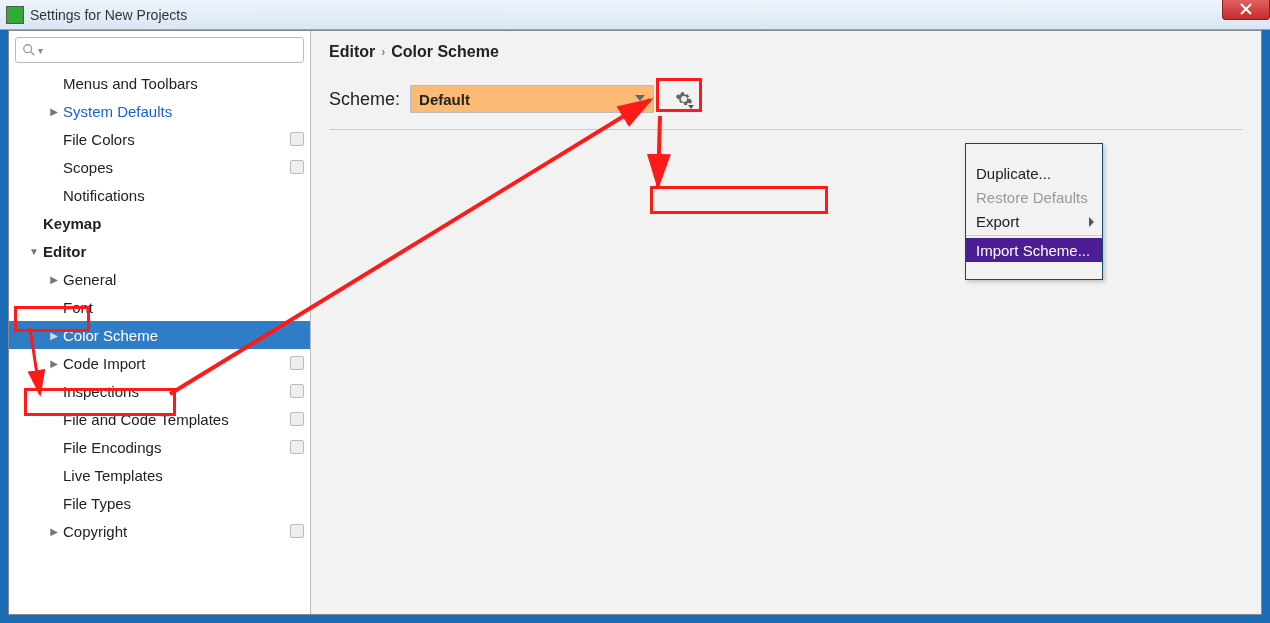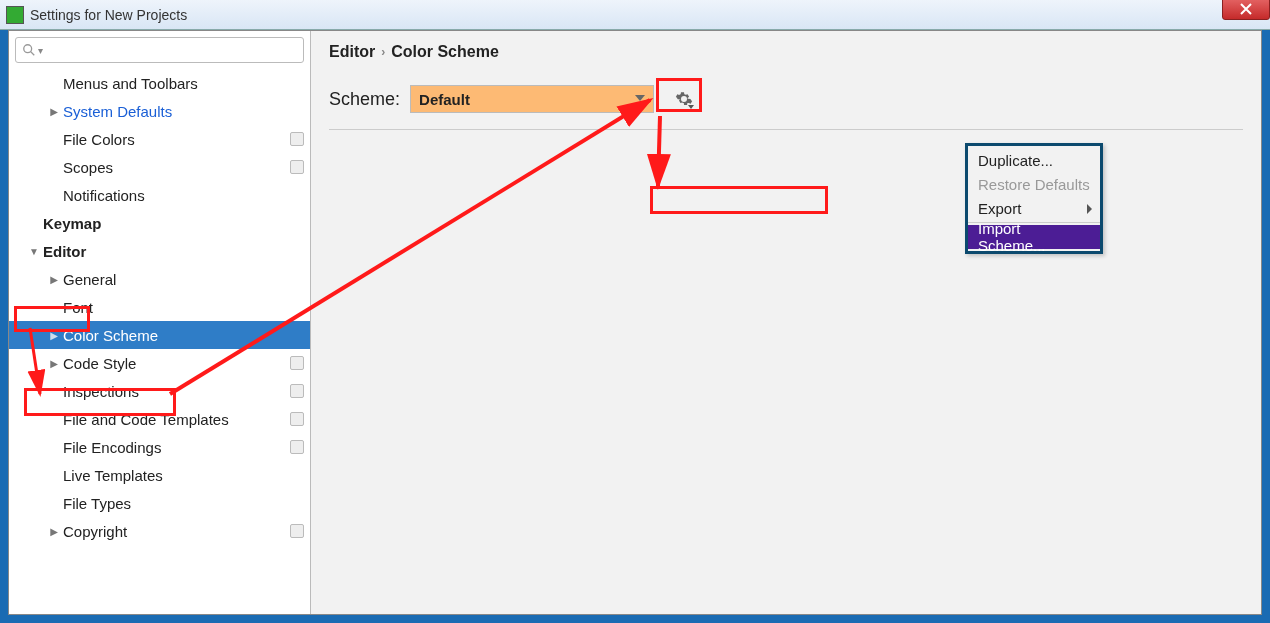--- a/index.html
+++ b/index.html
@@ -180,23 +180,23 @@
     .divider {
       border-bottom: 1px solid #ccc;
       height: 1px;
       margin-top: 4px;
     }
     .popup {
       position: absolute;
       left: 654px; top: 112px;
       width: 138px;
       background: #f2f2f2;
-      border: 3px solid #0c4a6e;
+      border: 1px solid #0c4a6e;
       box-shadow: 2px 2px 4px rgba(0,0,0,0.2);
-      padding: 2px 0;
+      padding: 17px 0;
     }
     .popup .mi {
       height: 24px;
       display: flex;
       align-items: center;
       padding: 0 10px;
       font-size: 15px;
       color: #222;
       cursor: pointer;
       position: relative;
@@ -288,21 +288,21 @@
           <div class="row ind-1">
             <span class="arrow"></span>
             <span class="lbl">Font</span>
           </div>
           <div class="row ind-1 sel">
             <span class="arrow">▶</span>
             <span class="lbl">Color Scheme</span>
           </div>
           <div class="row ind-1">
             <span class="arrow">▶</span>
-            <span class="lbl">Code Style</span>
+            <span class="lbl">Code Import</span>
             <span class="badge"></span>
           </div>
           <div class="row ind-1">
             <span class="arrow"></span>
             <span class="lbl">Inspections</span>
             <span class="badge"></span>
           </div>
           <div class="row ind-1">
             <span class="arrow"></span>
             <span class="lbl">File and Code Templates</span>

